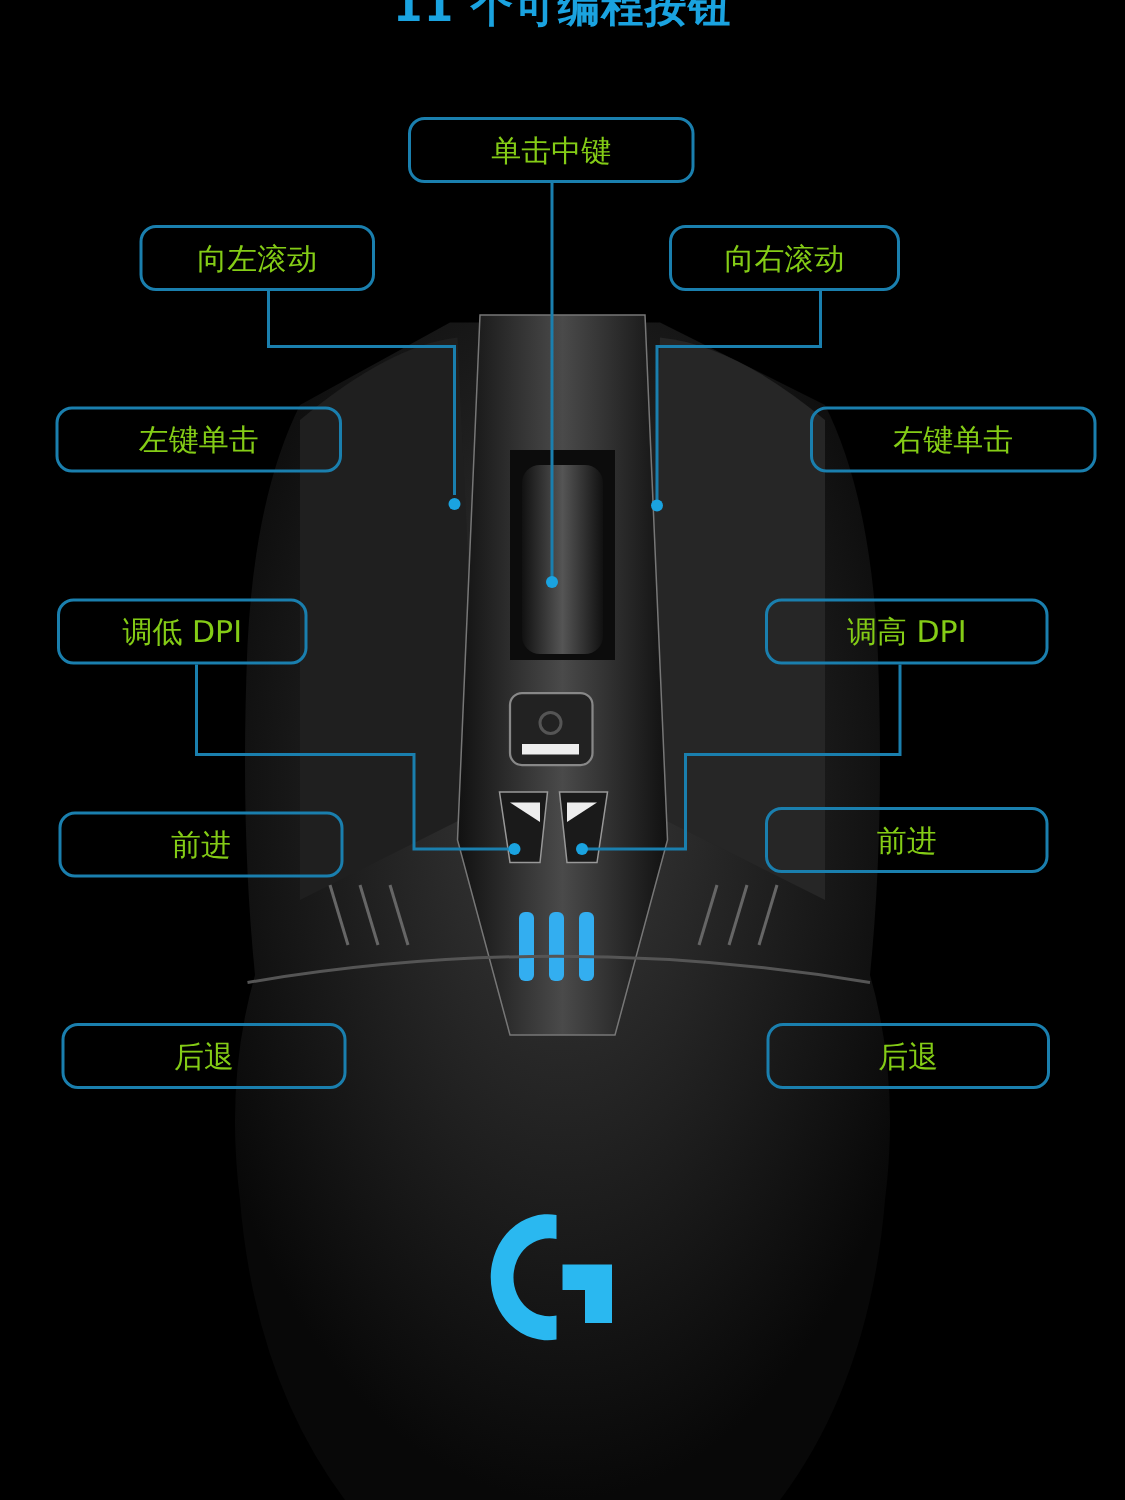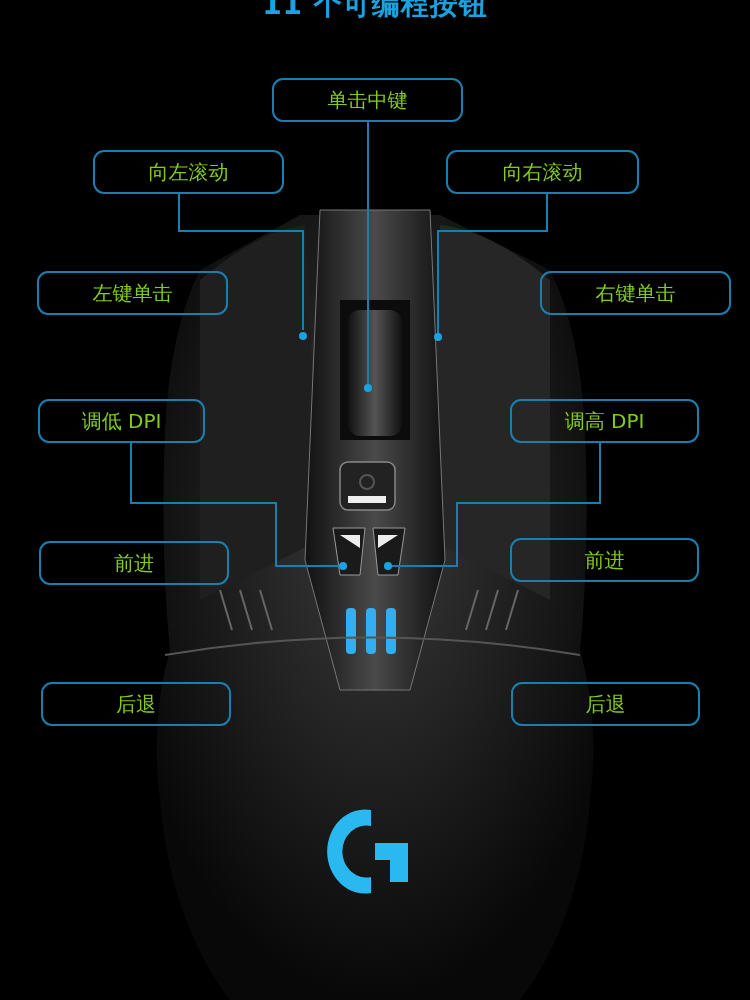--- a/index.html
+++ b/index.html
@@ -81,22 +81,22 @@
   <g fill="#1aa3e0">
     <circle cx="368" cy="388" r="4"></circle>
     <circle cx="303" cy="336" r="4"></circle>
     <circle cx="438" cy="337" r="4"></circle>
     <circle cx="343" cy="566" r="4"></circle>
     <circle cx="388" cy="566" r="4"></circle>
   </g>
 </svg>
 
 <div class="label" style="left:272px;top:78px;width:191px;">单击中键</div>
-<div class="label" style="left:93px;top:150px;width:191px;">向左滚动</div>
-<div class="label" style="left:446px;top:150px;width:193px;">向右滚动</div>
+<div class="label" style="left:93px;top:150px;width:157px;">向左滚动</div>
+<div class="label" style="left:446px;top:150px;width:154px;">向右滚动</div>
 <div class="label" style="left:37px;top:271px;width:191px;">左键单击</div>
 <div class="label" style="left:508px;top:271px;width:191px;margin-left:32px;">右键单击</div>
 <div class="label" style="left:38px;top:399px;width:167px;">调低 DPI</div>
 <div class="label" style="left:510px;top:399px;width:189px;">调高 DPI</div>
 <div class="label" style="left:39px;top:541px;width:190px;">前进</div>
 <div class="label" style="left:510px;top:538px;width:189px;">前进</div>
 <div class="label" style="left:41px;top:682px;width:190px;">后退</div>
 <div class="label" style="left:511px;top:682px;width:189px;">后退</div>
 
 </body></html>

